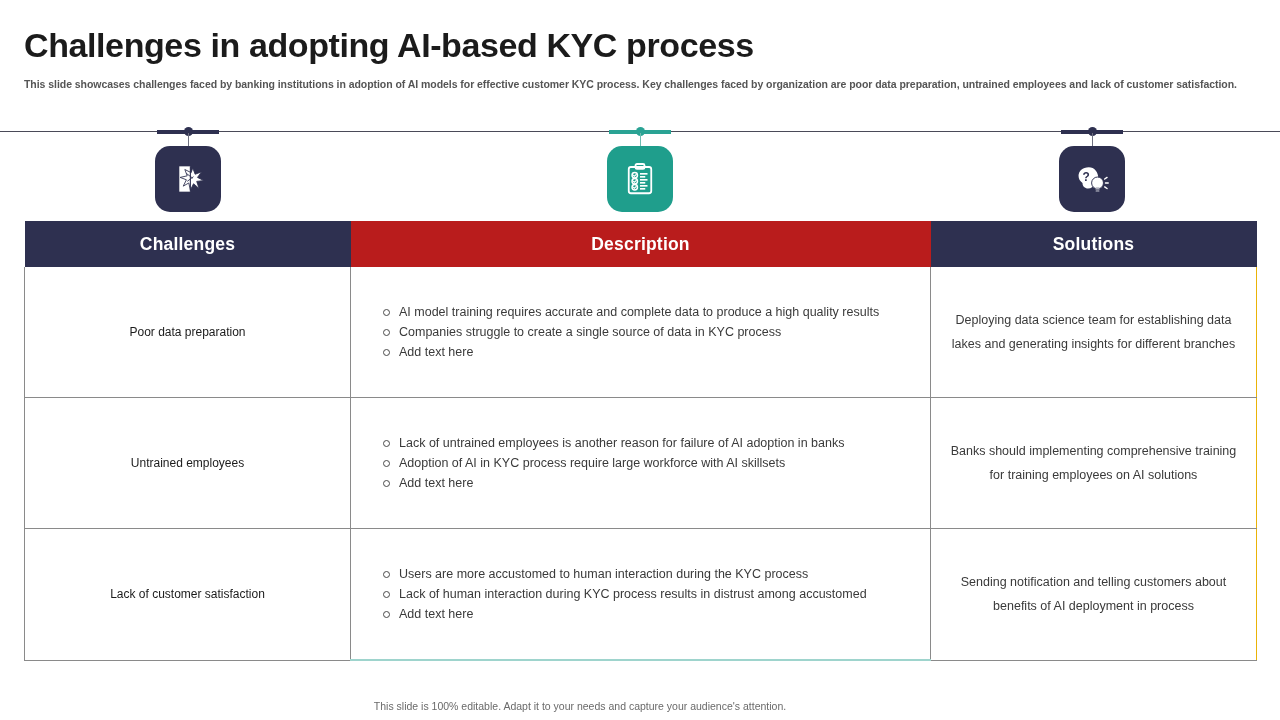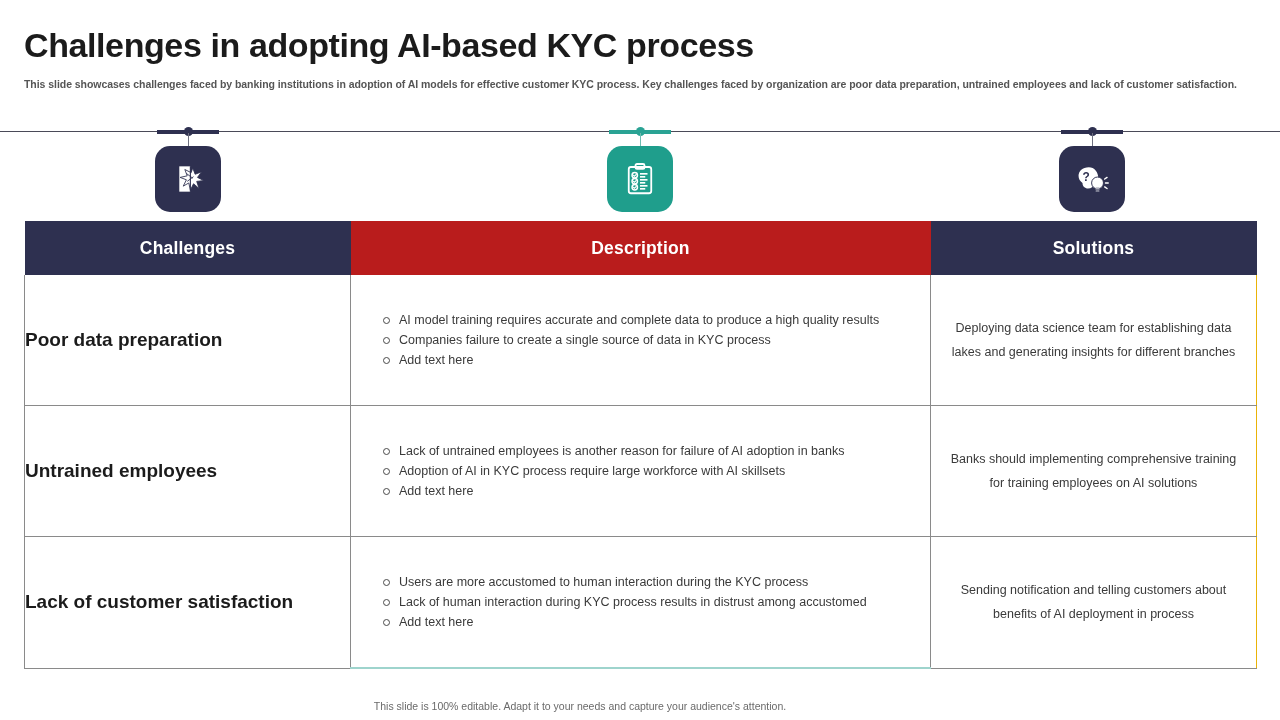--- a/index.html
+++ b/index.html
@@ -105,21 +105,21 @@
     top: 221px;
     width: 1232px;
     border-collapse: collapse;
     table-layout: fixed;
   }
   .tbl th, .tbl td {
     padding: 0;
     vertical-align: middle;
   }
   .th-cell {
-    height: 54px;
+    height: 46px;
     font-size: 17.5px;
     font-weight: bold;
     color: #ffffff;
     text-align: center;
     letter-spacing: 0.2px;
   }
   .th-cell.navy { background: #2e3050; }
   .th-cell.teal { background: #b91c1c; }
 
   .col-chal { width: 326px; }
@@ -128,23 +128,23 @@
 
   .body-row td {
     border-bottom: 1px solid #8a8a8a;
     height: 130px;
   }
   .body-row:last-child td { border-bottom: 1px solid #8a8a8a; }
 
   td.cell-chal {
     border-left: 1px solid #8a8a8a;
     border-right: 1px solid #8a8a8a;
-    text-align: left;
-    font-size: 19px;
-    font-weight: bold;
+    text-align: center;
+    font-size: 12px;
+    font-weight: normal;
     color: #1b1b1b;
   }
   td.cell-desc {
     border-right: 1px solid #8a8a8a;
     padding-left: 12px;
   }
   td.cell-sol {
     border-right: 1px solid #eab308;
     text-align: center;
     font-size: 12.5px;
@@ -263,21 +263,21 @@
       <th class="th-cell teal">Description</th>
       <th class="th-cell navy">Solutions</th>
     </tr>
   </thead>
   <tbody>
     <tr class="body-row">
       <td class="cell-chal">Poor data preparation</td>
       <td class="cell-desc">
         <ul class="bullets">
           <li>AI model training requires  accurate and complete data to produce  a high quality results</li>
-          <li>Companies  failure to create  a single source  of data  in KYC process</li>
+          <li>Companies  struggle to create  a single source  of data  in KYC process</li>
           <li>Add text here</li>
         </ul>
       </td>
       <td class="cell-sol">Deploying  data science team for establishing  data lakes and generating  insights for different  branches</td>
     </tr>
     <tr class="body-row">
       <td class="cell-chal">Untrained employees</td>
       <td class="cell-desc">
         <ul class="bullets">
           <li>Lack of untrained  employees is another  reason for failure  of AI adoption  in banks</li>

